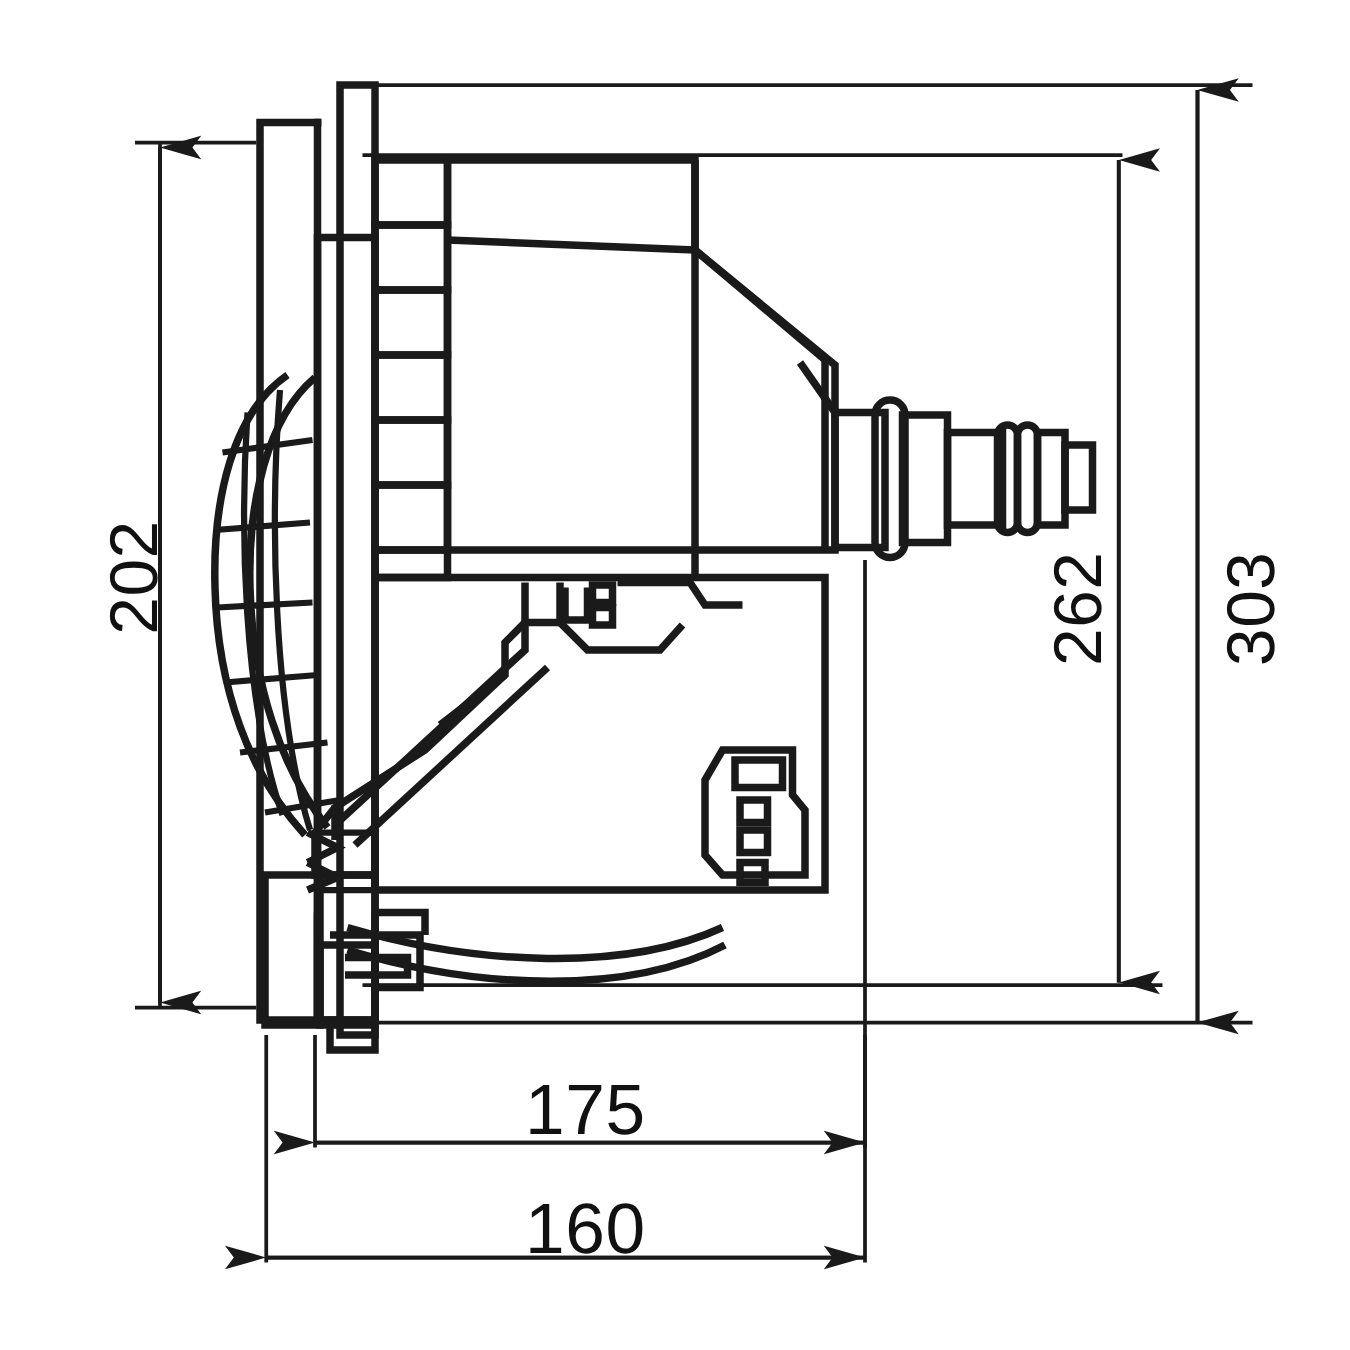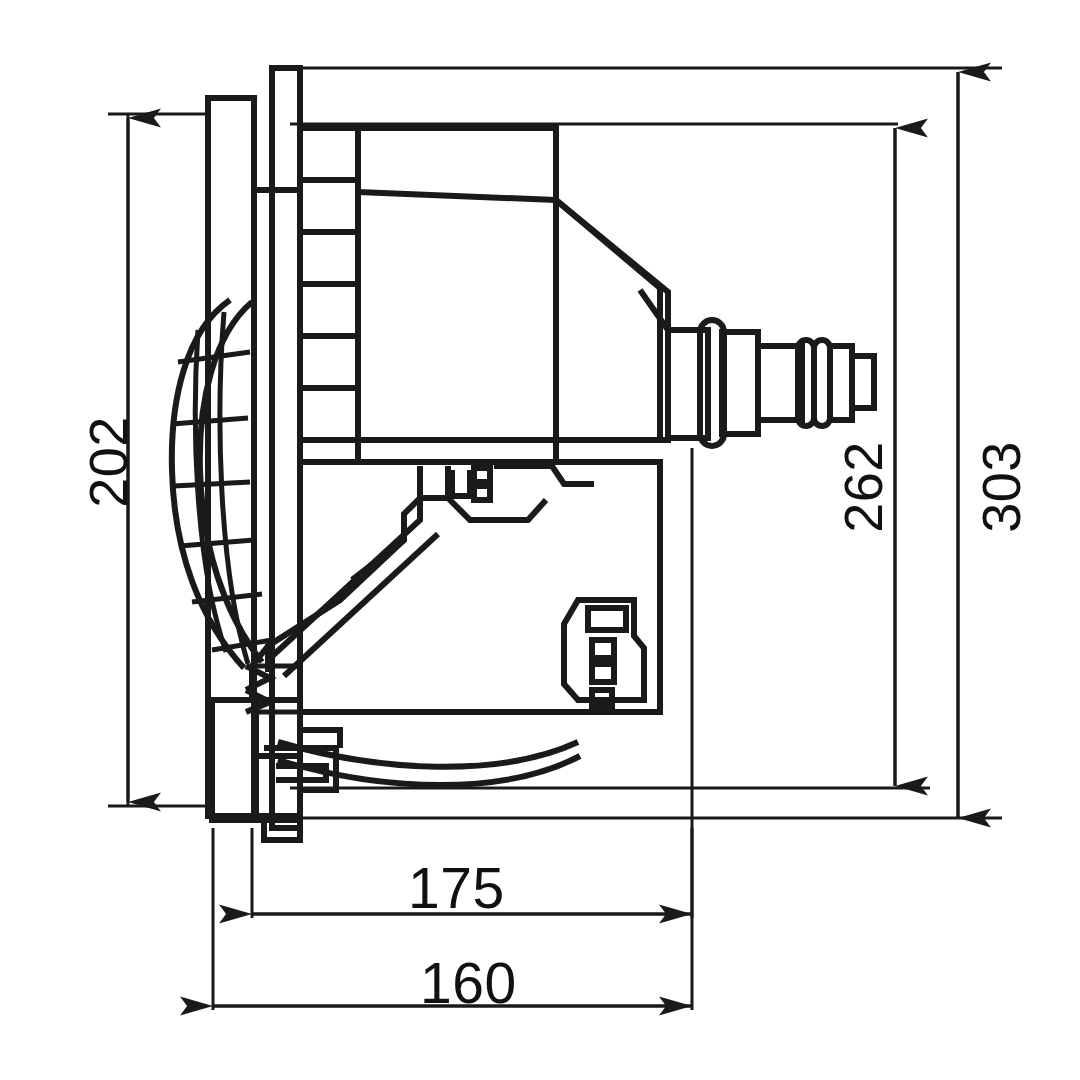--- a/index.html
+++ b/index.html
@@ -17,21 +17,21 @@
     font-weight:400;
     color:#111;
     white-space:nowrap;
     line-height:1;
     letter-spacing:0.5px;
   }
   .rot90{transform:rotate(-90deg);transform-origin:50% 50%;}
   .d262{font-size:54px;left:817px;top:460px;}
   .d303{font-size:54px;left:955px;top:460px;}
   .dleft{font-size:54px;left:62px;top:435px;}
-  .d175{font-size:57px;left:408px;top:860px;}
+  .d175{font-size:57px;left:420px;top:860px;}
   .d160{font-size:57px;left:420px;top:955px;}
 </style>
 </head>
 <body>
 
 <div id="stage">
 
   <svg id="dwg" viewBox="0 0 1080 1080" xmlns="http://www.w3.org/2000/svg">
     <defs>
       <marker id="arrUp" viewBox="0 0 10 14" refX="5" refY="0" markerWidth="8" markerHeight="11" orient="auto">

